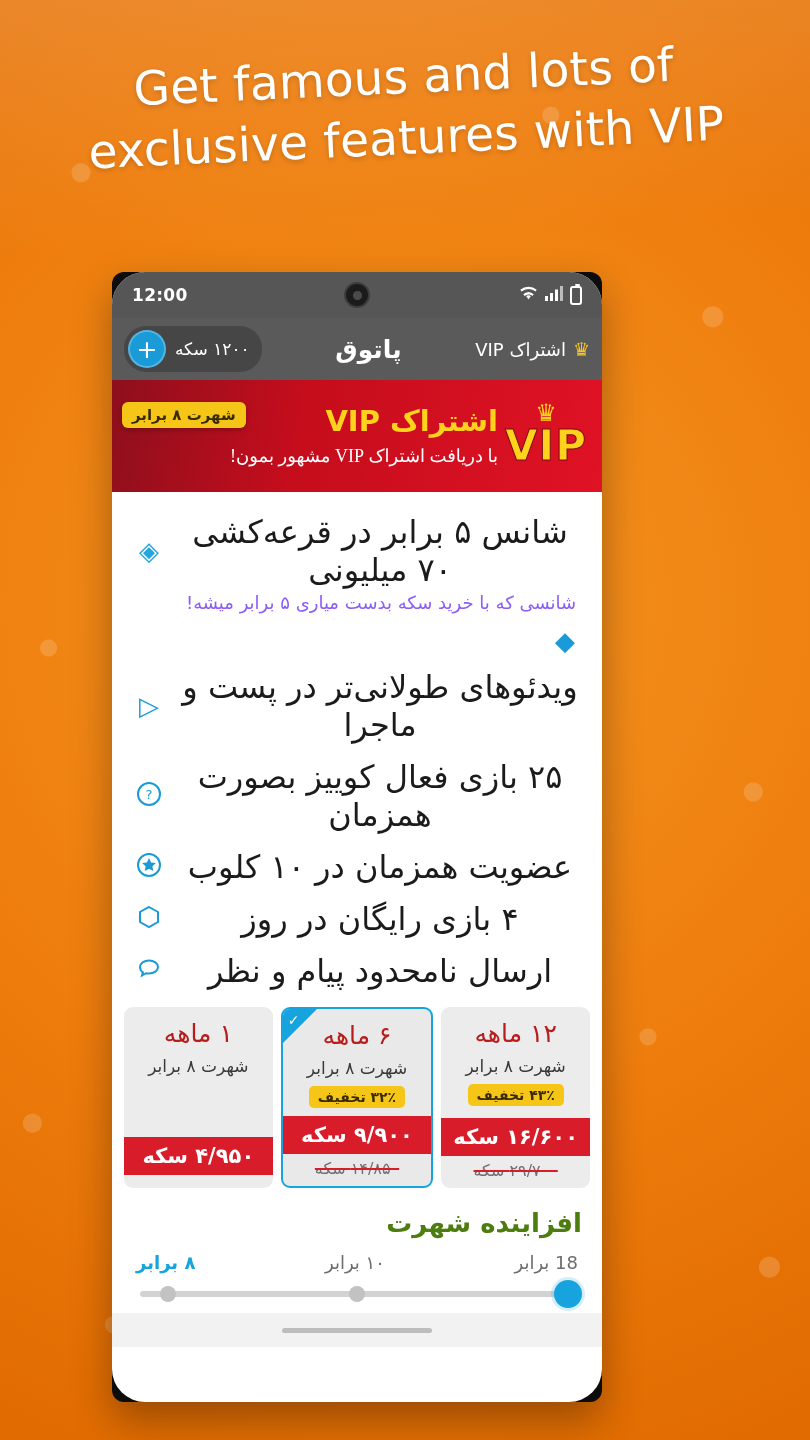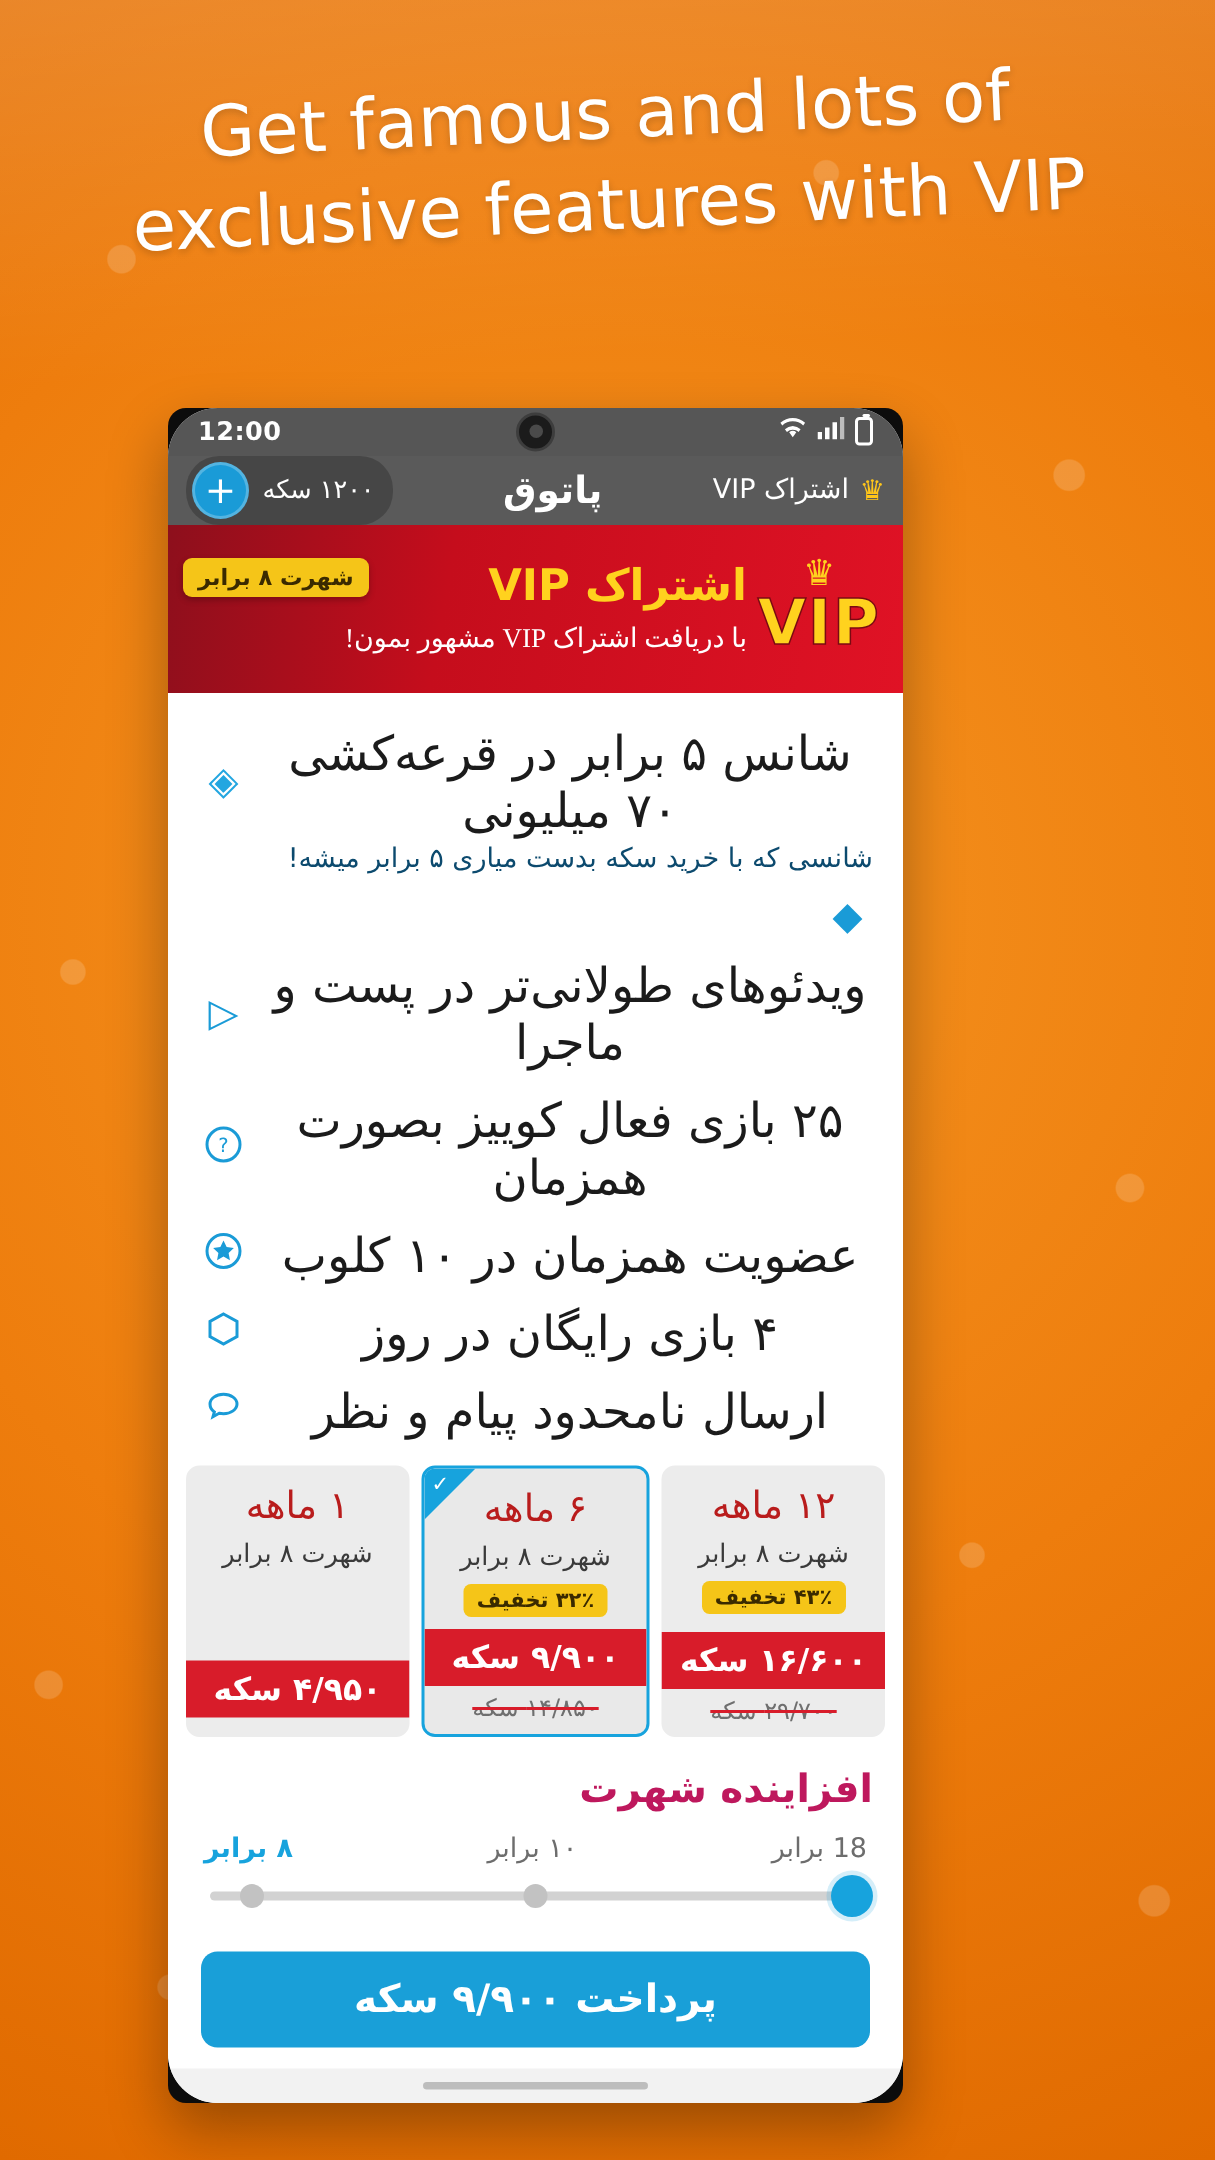--- a/index.html
+++ b/index.html
@@ -174,22 +174,22 @@
   .feat .f-ico {
     width: 34px; min-width: 34px; text-align: center;
     color: #1a9bd7; font-size: 26px; line-height: 1;
   }
   .feat .f-ico.diamond { color: #23a6e0; }
   .feat .f-text {
     flex: 1; text-align: center;
     font-size: 32px; color: #1b1b1b;
   }
   .feat-note {
-    text-align: right;
-    font-size: 18px; color: #0c4a6e;
+    text-align: center;
+    font-size: 18px; color: #8b5cf6;
     padding: 0 2px 8px 50px;
     margin-top: -4px;
   }
 
   
   .plans {
     display: flex; gap: 8px;
     padding: 4px 12px 10px;
     background: #fff;
     align-items: stretch;
@@ -243,21 +243,21 @@
     text-decoration-thickness: 2px;
   }
 
   
   .fame {
     background: #fff;
     padding: 10px 20px 6px;
   }
   .fame-title {
     text-align: right;
-    font-size: 26px; font-weight: 700; color: #be185d;
+    font-size: 26px; font-weight: 700; color: #4d7c0f;
     margin-bottom: 14px;
   }
   .fame-labels {
     display: flex; justify-content: space-between;
     font-size: 18px; color: #6d6d6d;
     padding: 0 4px 8px;
   }
   .fame-labels .active { color: #17a3dd; font-weight: 700; }
   .fame-track {
     position: relative;
@@ -466,21 +466,18 @@
       </div>
       <div class="fame-track">
         <div class="rail"></div>
         <div class="rail-fill"></div>
         <div class="knob" style="right:calc(100% - 36px)"></div>
         <div class="knob" style="right:50%"></div>
         <div class="knob big" style="right:14px"></div>
       </div>
     </div>
 
-    <div class="pay-wrap">
-      <button class="pay-btn">پرداخت ۹/۹۰۰ سکه</button>
-    </div>
 
     <div class="home-bar">
         <i></i>
       </div>
   </div>
 </div>
 
 </body></html>

